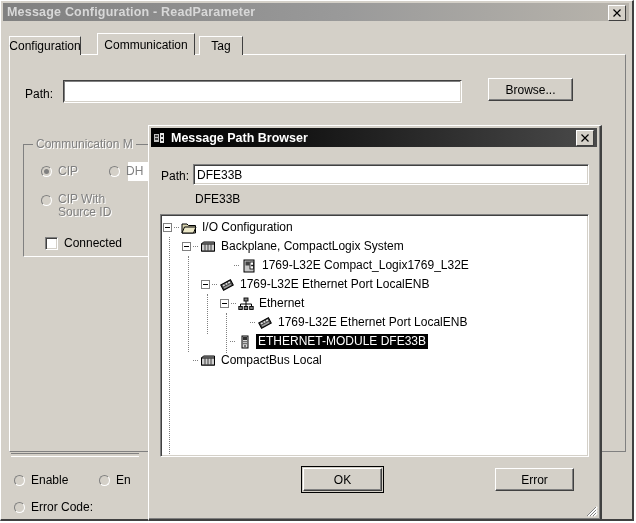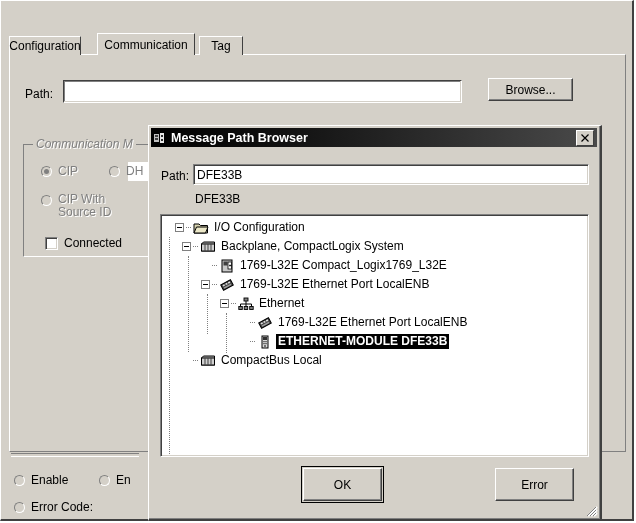--- a/index.html
+++ b/index.html
@@ -190,21 +190,20 @@
   }
   #comm-group-label {
     position: absolute;
     left: 32px; top: 136px;
     background: #d4d0c8;
     padding: 0 3px;
     font-size: 12px;
     color: #808080;
     text-shadow: 1px 1px 0 #ffffff;
     white-space: nowrap;
-    font-style: italic;
   }
   .radio-disabled {
     position: absolute;
     display: flex;
     align-items: flex-start;
     font-size: 12px;
     color: #808080;
     text-shadow: 1px 1px 0 #ffffff;
     white-space: nowrap;
   }
@@ -435,21 +434,21 @@
   .vline {
     position: absolute;
     width: 0;
     border-left: 1px dotted #808080;
   }
 
   
   .dlg-btn {
     position: absolute;
     width: 79px;
-    height: 33px;
+    height: 23px;
     background: #d4d0c8;
     border-top: 1px solid #ffffff;
     border-left: 1px solid #ffffff;
     border-right: 1px solid #404040;
     border-bottom: 1px solid #404040;
     box-shadow: inset -1px -1px 0 #808080;
     display: flex;
     align-items: center;
     justify-content: center;
     font-size: 12px;
@@ -471,20 +470,28 @@
     width: 14px; height: 14px;
   }
 </style>
 </head>
 <body>
 
 <div id="screen">
 
   <div id="main-window">
 
+    <div id="main-titlebar">
+      <span id="main-title-text">Message Configuration - ReadParameter</span>
+      <div class="titlebar-btn" id="main-close-btn">
+        <svg width="8" height="8" viewBox="0 0 8 8">
+          <path d="M0.5 0.5 L7.5 7.5 M7.5 0.5 L0.5 7.5" stroke="#000" stroke-width="1.2" fill="none"></path>
+        </svg>
+      </div>
+    </div>
 
     <div id="tabpage"></div>
 
     <div id="tabstrip">
       <div class="tab" id="tab-configuration">
         <span>Configuration</span>
       </div>
       <div class="tab active" id="tab-communication">
         <span>Communication</span>
       </div>
@@ -566,21 +573,21 @@
     <span id="modal-path-label">Path:</span>
 
     <div id="modal-path-wrap">
       <input id="modal-path-input" type="text" value="DFE33B" style="">
     </div>
 
     <span id="modal-subpath">DFE33B</span>
 
     <div id="tree-panel">
       <div id="tree-inner">
-          <div class="tree-row" style="padding-left: 12px;">
+          <div class="tree-row" style="padding-left: 0px;">
             <span class="tw-box"></span>
             <span class="dots" style="width: 5px;"></span>
             <span style="display: flex; align-items: center; flex: 0 0 auto;">
               <svg class="tree-icon" viewBox="0 0 16 16">
                 <path d="M1 4 L6 4 L7.5 5.5 L14.5 5.5 L14.5 13 L1 13 Z" fill="#d8d4b0" stroke="#000" stroke-width="1"></path>
                 <path d="M1 13 L3.5 7 L15 7 L12.5 13 Z" fill="#ece8c8" stroke="#000" stroke-width="1"></path>
               </svg>
             </span>
             <span class="tree-label">I/O Configuration</span>
           </div>
@@ -589,21 +596,21 @@
             <span class="dots" style="width: 5px;"></span>
             <span style="display: flex; align-items: center; flex: 0 0 auto;">
               <svg class="tree-icon" viewBox="0 0 16 16">
                 <path d="M1.5 5 L3.5 3 L14.5 3 L14.5 12 L1.5 12 Z" fill="#b0b0b0" stroke="#000" stroke-width="1"></path>
                 <rect x="1.5" y="5" width="13" height="7" fill="#d0d0d0" stroke="#000" stroke-width="1"></rect>
                 <path d="M5 5 L5 12 M8 5 L8 12 M11 5 L11 12" stroke="#404040" stroke-width="1"></path>
               </svg>
             </span>
             <span class="tree-label">Backplane, CompactLogix System</span>
           </div>
-          <div class="tree-row" style="padding-left: 38px;">
+          <div class="tree-row" style="padding-left: 60px;">
             <span class="tw-spacer"></span>
             <span class="dots" style="width: 5px;"></span>
             <span style="display: flex; align-items: center; flex: 0 0 auto;">
               <svg class="tree-icon" viewBox="0 0 16 16">
                 <rect x="3" y="2" width="10" height="12" fill="#c8c8c8" stroke="#000" stroke-width="1"></rect>
                 <rect x="4.5" y="3.5" width="4" height="4" fill="#404040"></rect>
                 <rect x="9" y="4" width="3.5" height="7" fill="#ffffff" stroke="#000" stroke-width="0.8"></rect>
                 <path d="M10 7.5 L12 7.5 M11 6.5 L12 7.5 L11 8.5" stroke="#000" stroke-width="0.8" fill="none"></path>
               </svg>
             </span>
@@ -648,21 +655,21 @@
                   <rect x="2.5" y="5" width="11" height="6" fill="#484848" stroke="#000" stroke-width="1"></rect>
                   <rect x="4" y="6" width="2" height="1.6" fill="#e0e0e0"></rect>
                   <rect x="7" y="6" width="2" height="1.6" fill="#e0e0e0"></rect>
                   <rect x="10" y="6" width="2" height="1.6" fill="#e0e0e0"></rect>
                   <rect x="4" y="8.6" width="8" height="1.4" fill="#a0a0a0"></rect>
                 </g>
               </svg>
             </span>
             <span class="tree-label">1769-L32E Ethernet Port LocalENB</span>
           </div>
-          <div class="tree-row selected" style="padding-left: 76px; font-weight: bold;">
+          <div class="tree-row selected" style="padding-left: 56px;">
             <span class="tw-spacer"></span>
             <span class="dots" style="width: 5px;"></span>
             <span style="display: flex; align-items: center; flex: 0 0 auto;">
               <svg class="tree-icon" viewBox="0 0 16 16">
                 <rect x="5" y="2" width="6" height="12" fill="#d8d8d8" stroke="#000" stroke-width="1"></rect>
                 <rect x="6" y="3" width="4" height="3" fill="#303030"></rect>
                 <rect x="6" y="7" width="4" height="1.2" fill="#707070"></rect>
                 <rect x="6" y="9" width="4" height="1.2" fill="#707070"></rect>
                 <circle cx="8" cy="12" r="1" fill="#505050"></circle>
               </svg>

